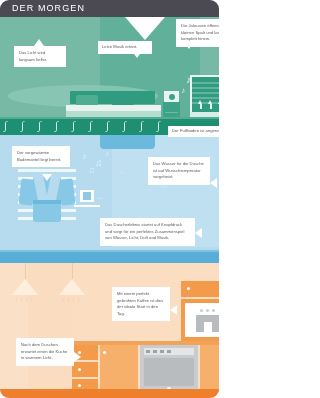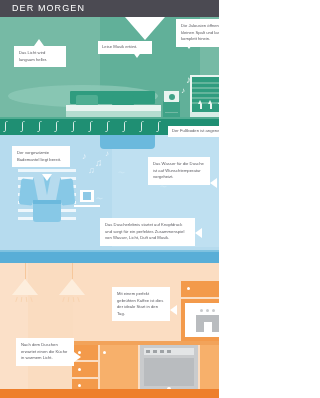--- a/index.html
+++ b/index.html
@@ -1,21 +1,21 @@
 <!DOCTYPE html>
 <html><head>
 <meta charset="utf-8">
 <style>
   html,body{margin:0;padding:0;}
   body{
     width:270px;height:398px;
     font-family:"Liberation Sans","DejaVu Sans",sans-serif;
     background:#ffffff;overflow:hidden;position:relative;
   }
-  .page{position:relative;width:219px;height:398px;overflow:hidden;}
+  .page{position:relative;width:219px;height:398px;overflow:hidden;border-radius:9px;}
 
   
   .header{
     position:absolute;top:0;left:0;width:270px;height:17px;
     background:#4b4a52;z-index:40;
   }
   .header-title{
     position:absolute;left:12px;top:3px;
     color:#ffffff;font-size:9px;letter-spacing:1.1px;font-weight:400;
   }

